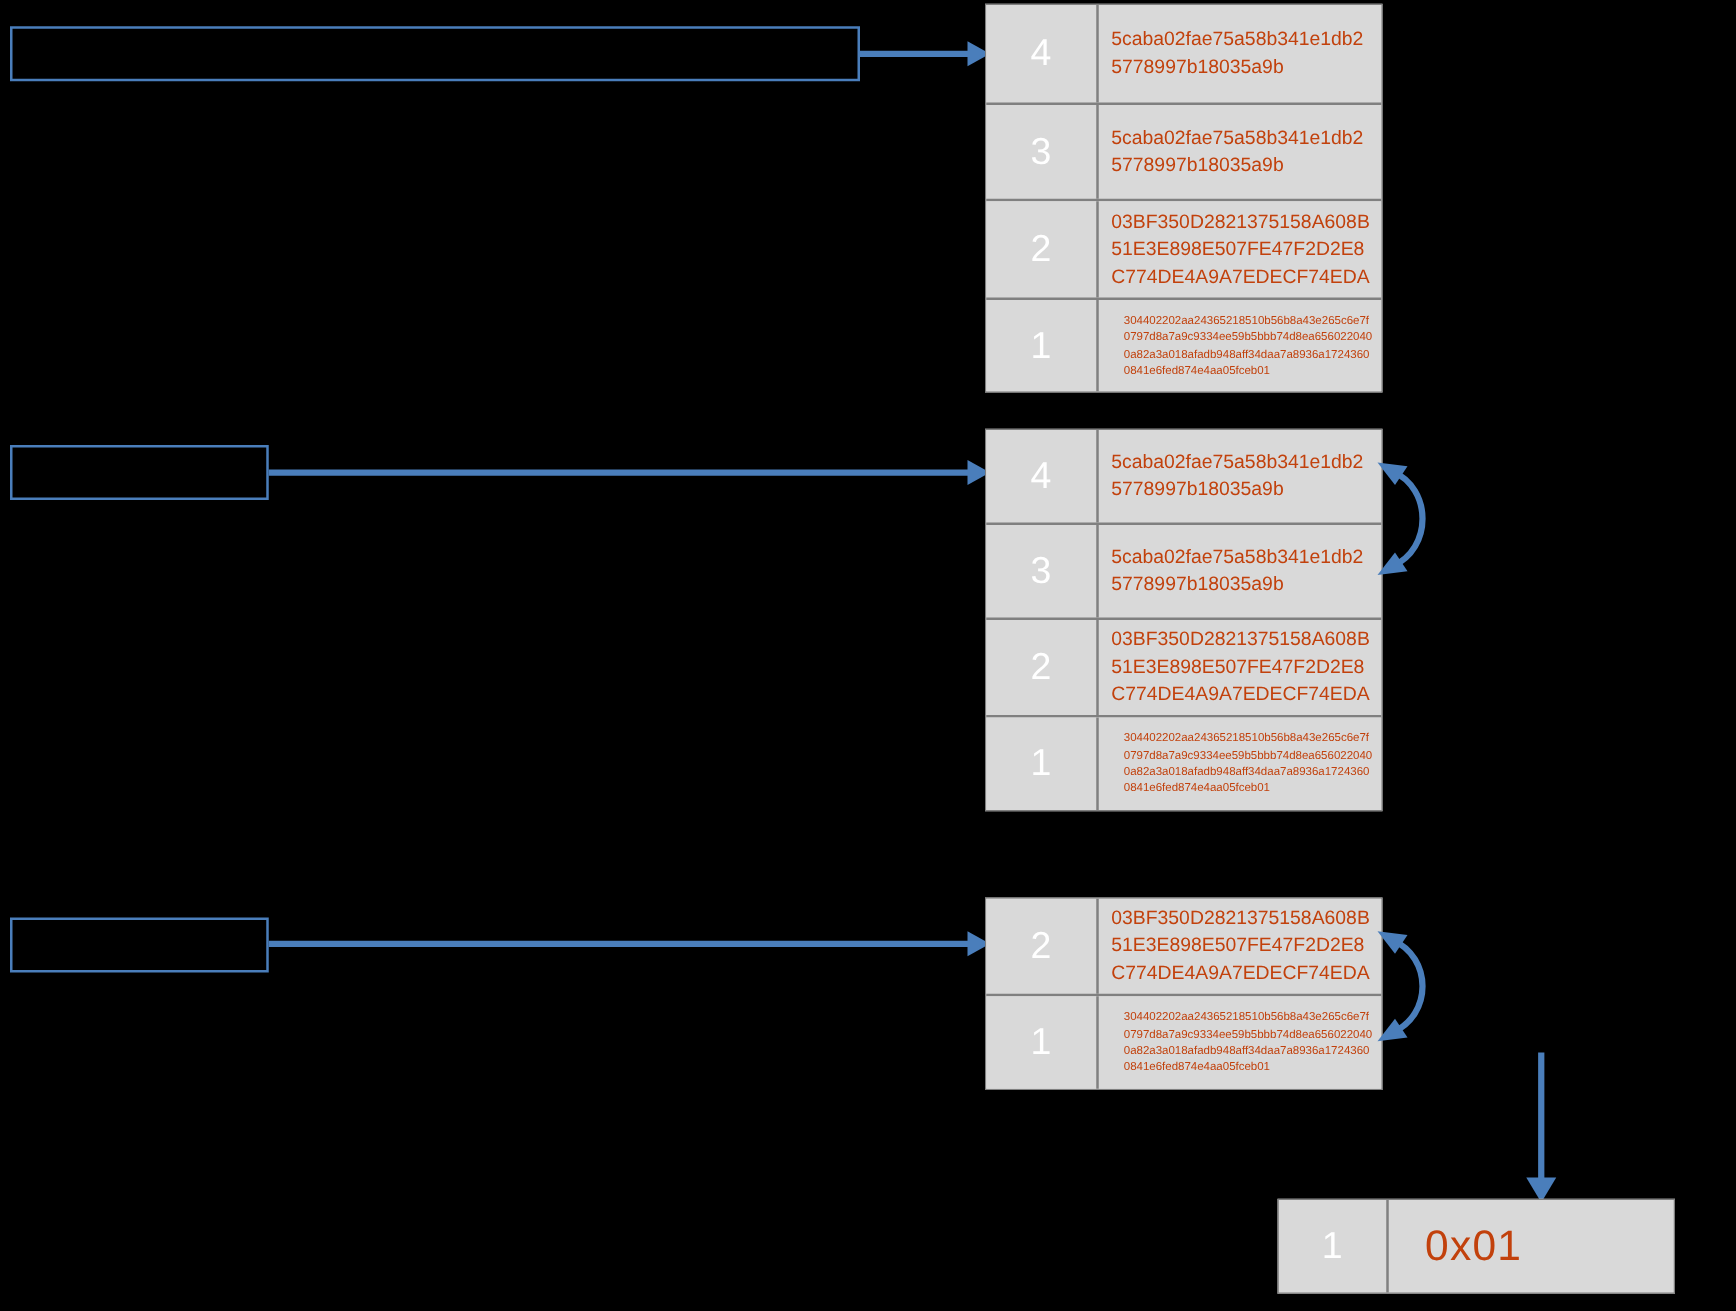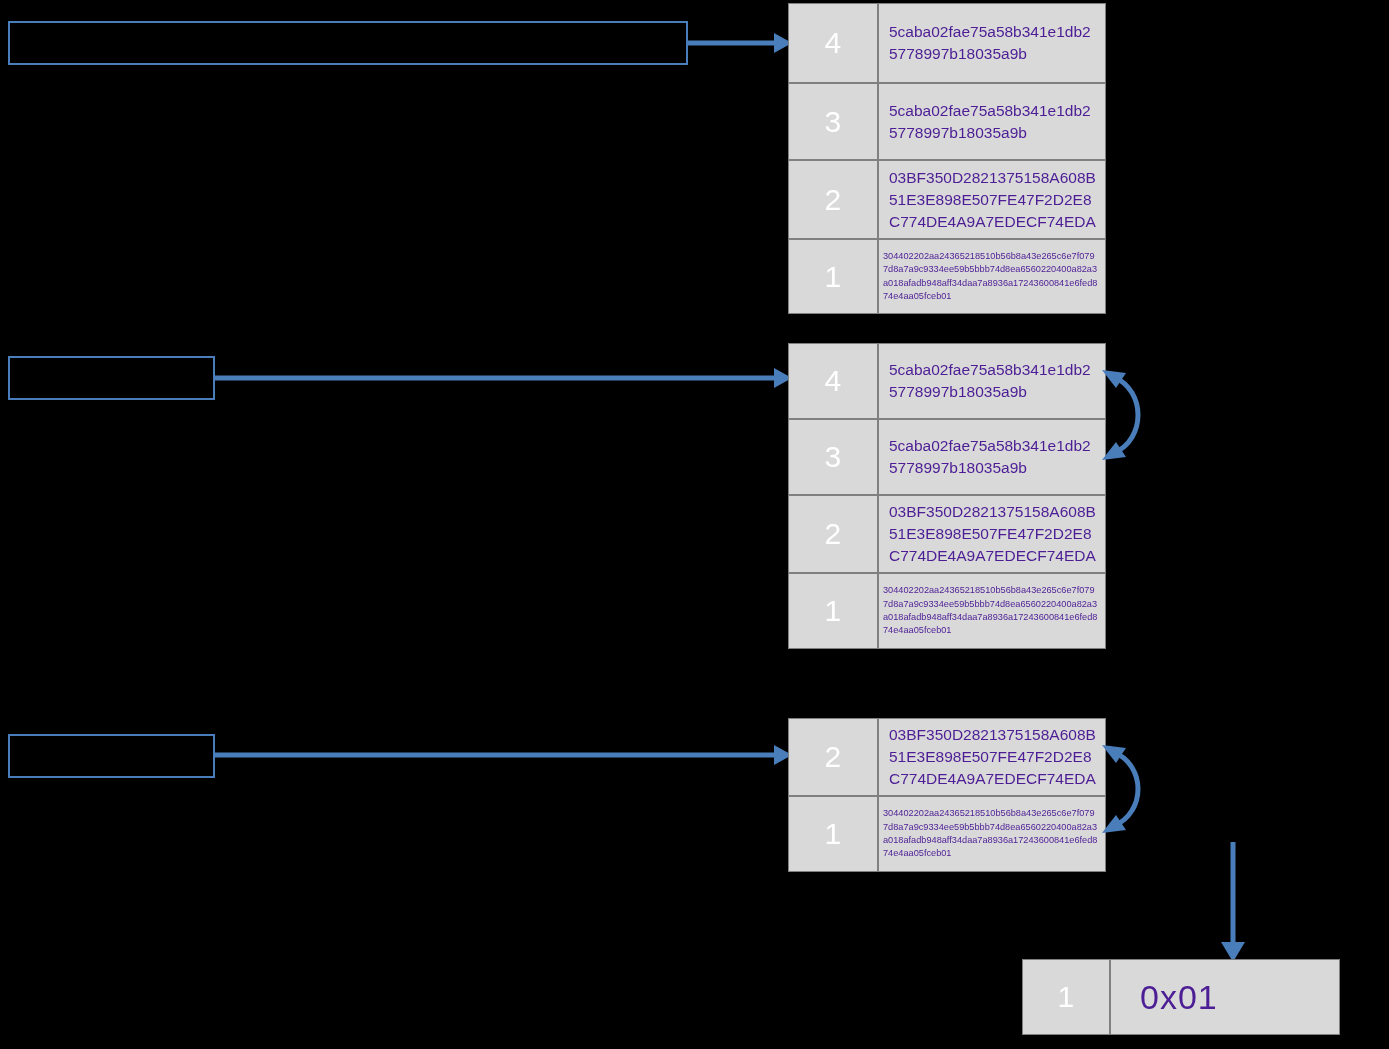--- a/index.html
+++ b/index.html
@@ -60,30 +60,30 @@
     font-weight: 400;
     letter-spacing: 0.5px;
   }
   .cell-value {
     box-sizing: border-box;
     flex: 1 1 auto;
     display: flex;
     align-items: center;
     padding-left: 10px;
     padding-right: 6px;
-    color: #4c1d95;
+    color: #c2410c;
     font-size: 15.5px;
     line-height: 1.42;
     word-break: break-all;
     white-space: pre-line;
   }
   .cell-value.tiny {
     font-size: 9.2px;
     line-height: 1.45;
-    padding-left: 4px;
+    padding-left: 20px;
   }
 
   
   .bottom-box {
     position: absolute;
     box-sizing: border-box;
     border: 1px solid #7f7f7f;
     background: #d9d9d9;
     display: flex;
     flex-direction: row;

